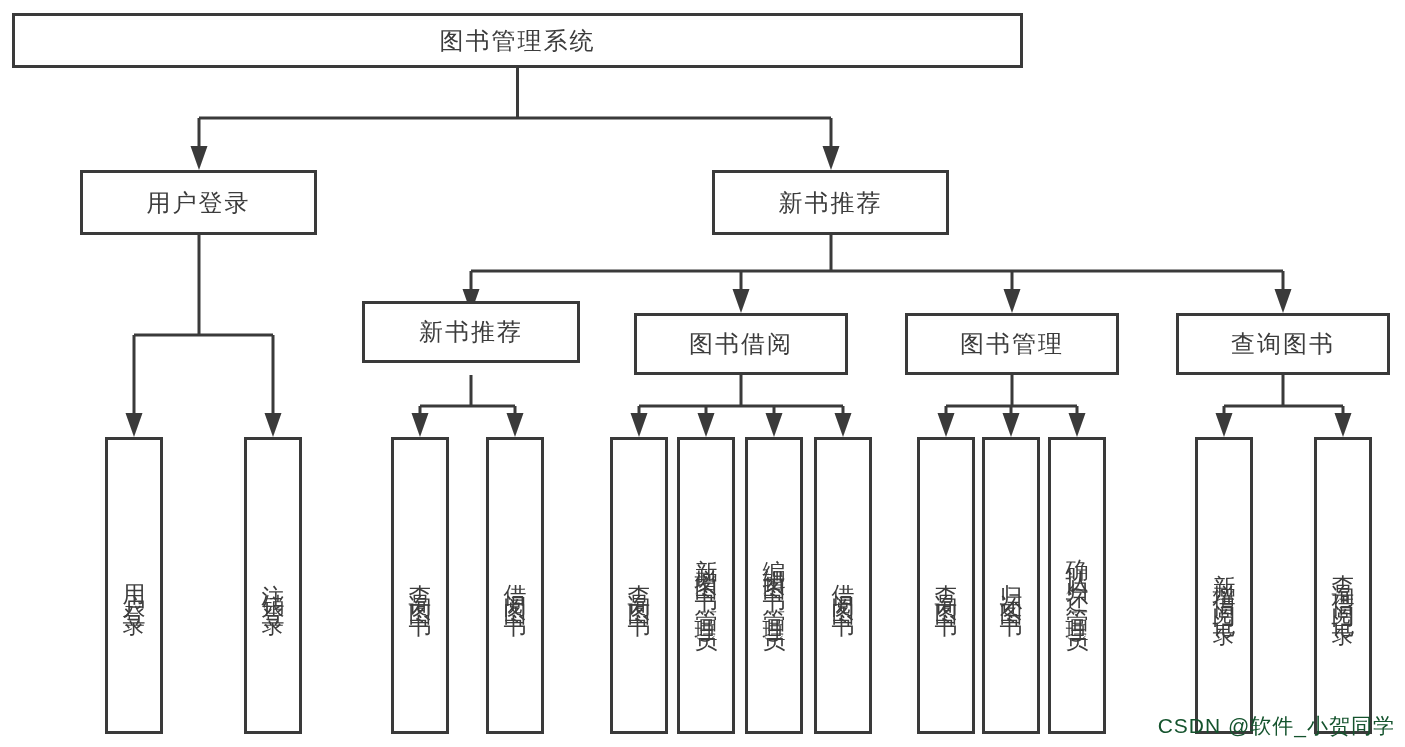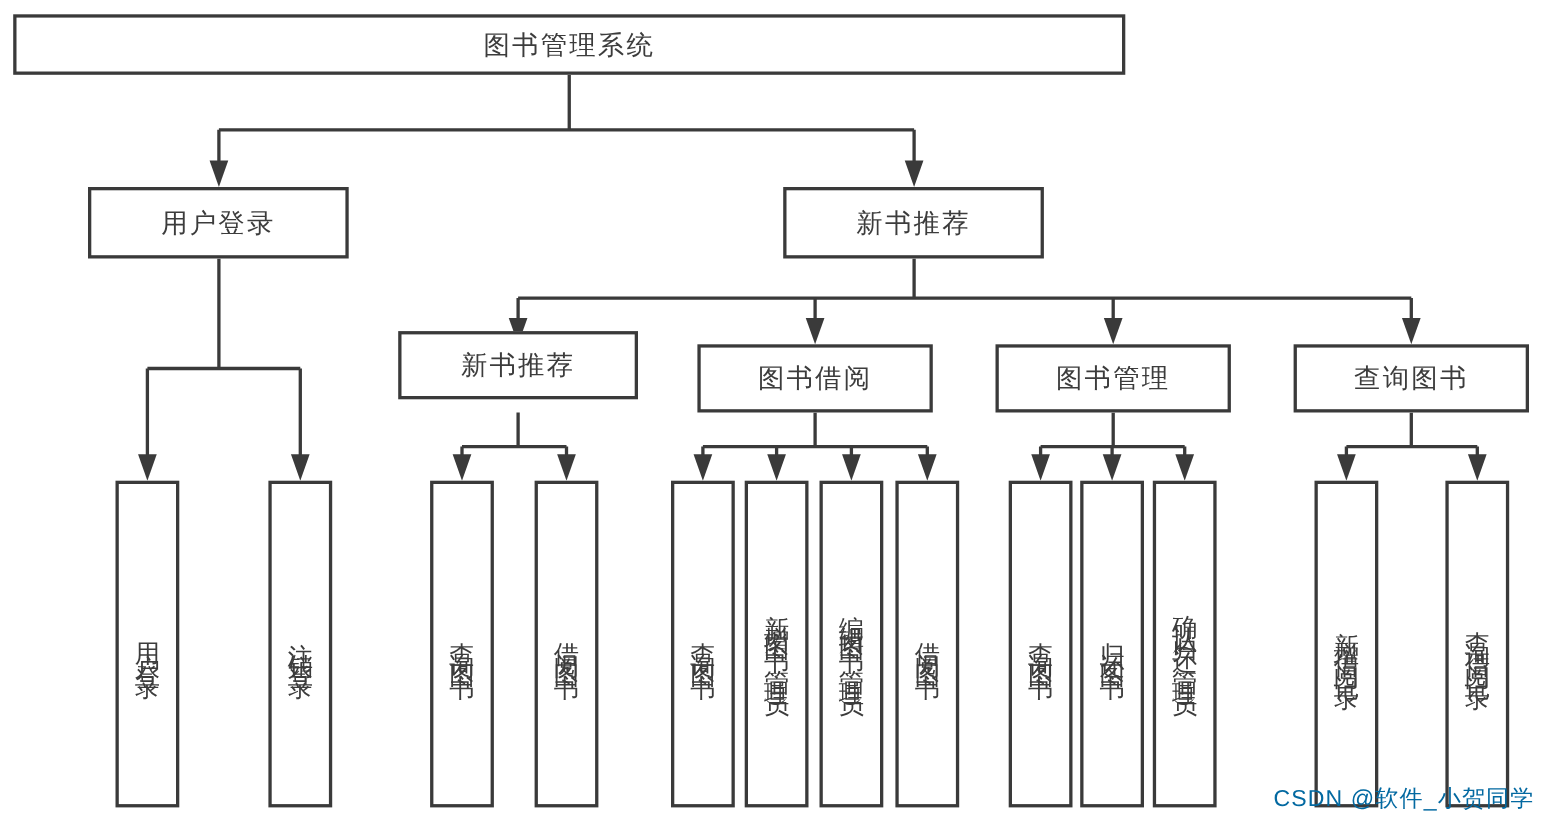--- a/index.html
+++ b/index.html
@@ -50,21 +50,21 @@
     letter-spacing: 10px;
     line-height: 1;
     max-height: 288px;
   }
   .watermark {
     position: absolute;
     right: 10px;
     bottom: 7px;
     font-size: 21px;
     letter-spacing: 1px;
-    color: #0369a1;
+    color: #14532d;
     white-space: nowrap;
   }
 </style>
 </head>
 <body>
 
 <div class="canvas">
 
   <svg class="connectors" width="1405" height="747" viewBox="0 0 1405 747" xmlns="http://www.w3.org/2000/svg">
     <g>

